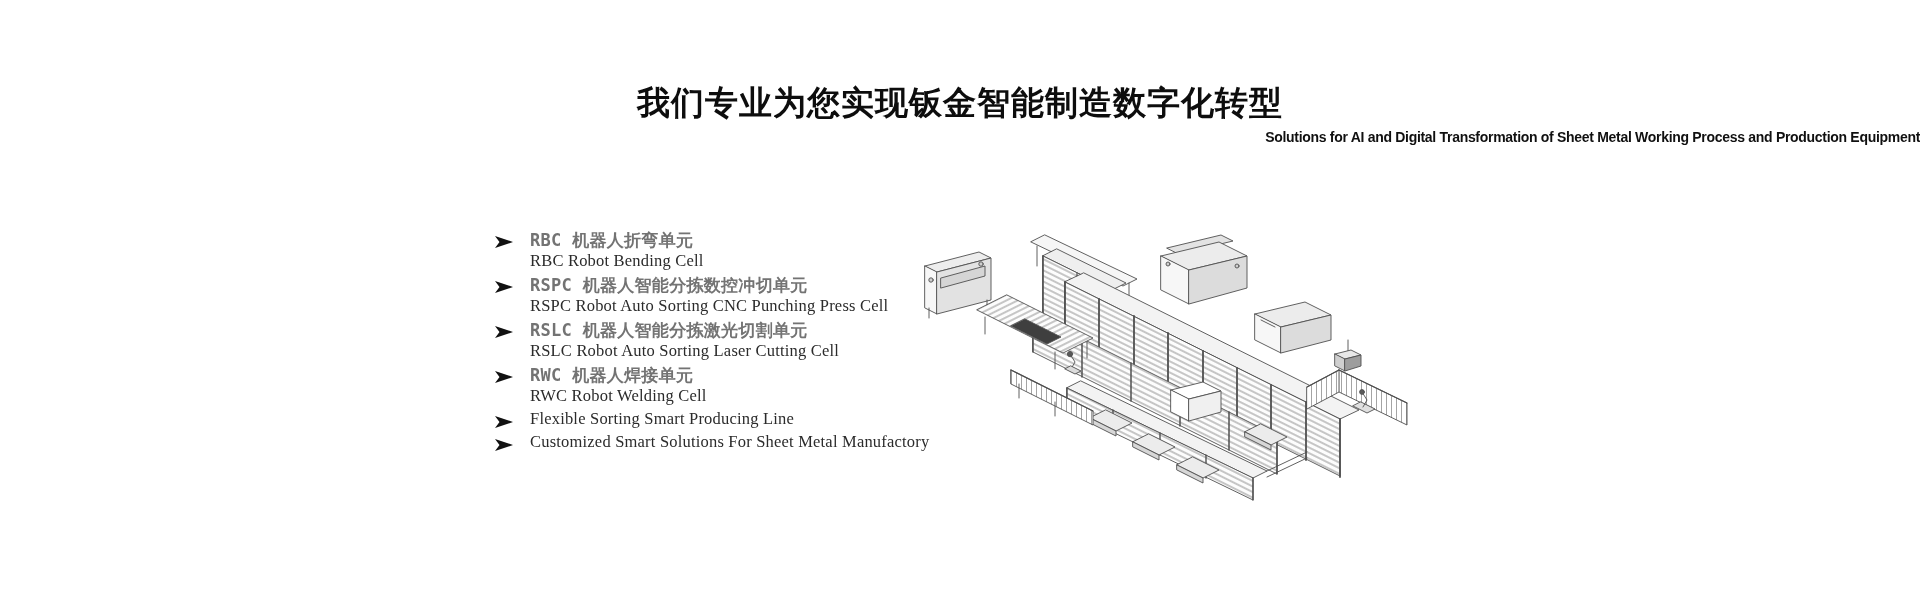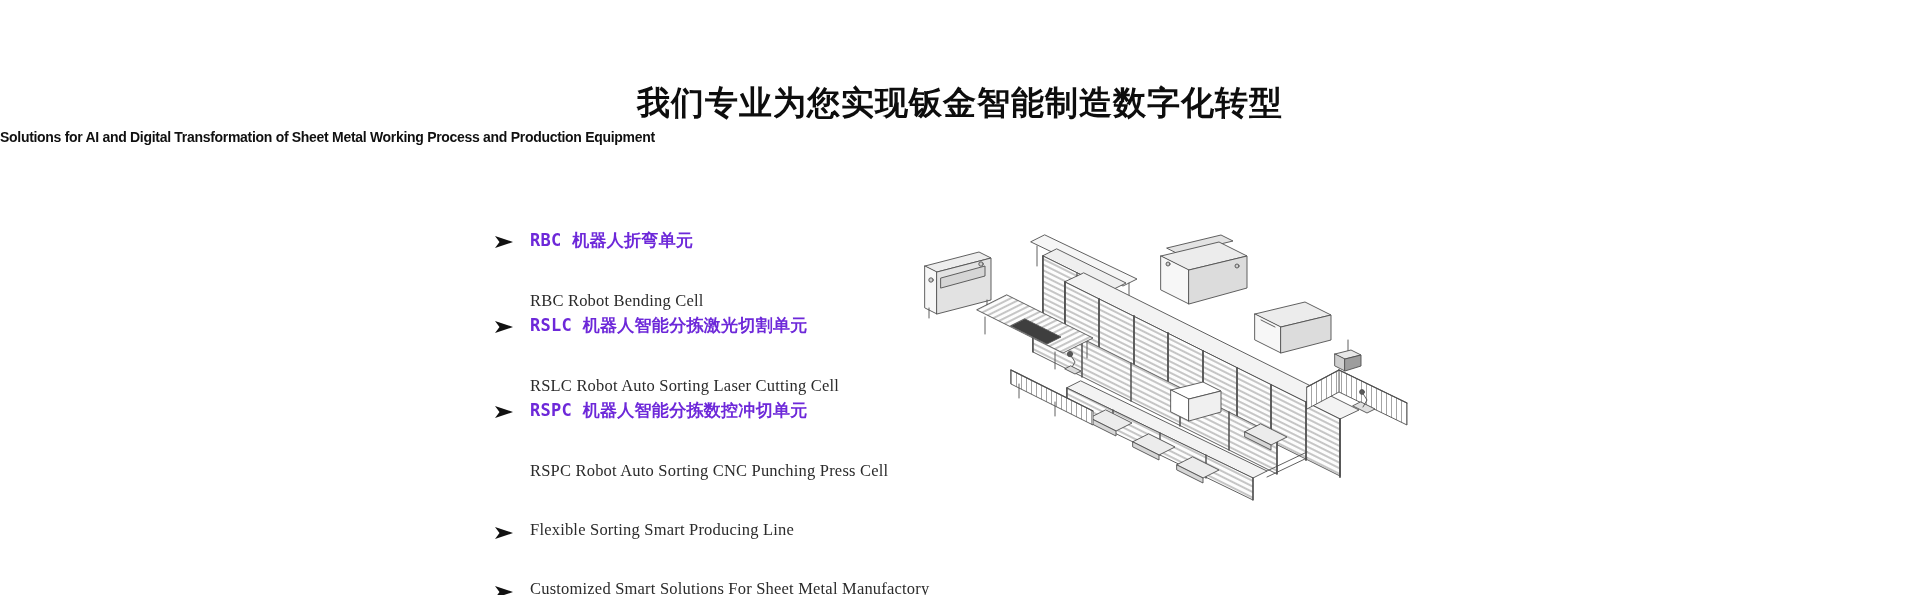--- a/index.html
+++ b/index.html
@@ -3,32 +3,32 @@
 <meta charset="utf-8">
 <style>
   html,body{margin:0;padding:0;background:#fff;}
   .stage{position:relative;width:1920px;height:595px;background:#ffffff;overflow:hidden;
          font-family:"Liberation Sans","DejaVu Sans",sans-serif;}
 
   
   .hero-title{position:absolute;top:84px;left:0;width:100%;margin:0;text-align:center;
               font-family:"Liberation Sans","DejaVu Sans",sans-serif;
               font-weight:700;font-size:33px;line-height:38px;letter-spacing:1px;color:#0d0d0d;}
-  .hero-subtitle{position:absolute;top:129px;left:0;width:100%;margin:0;text-align:left;
+  .hero-subtitle{position:absolute;top:129px;left:0;width:100%;margin:0;text-align:right;
               font-family:"Liberation Sans","DejaVu Sans",sans-serif;
               font-weight:700;font-size:14px;line-height:17px;letter-spacing:-0.3px;color:#101010;}
 
   
   .product-list{position:absolute;left:495px;top:229px;margin:0;padding:0;list-style:none;width:470px;}
   .product-item{position:relative;padding-left:35px;margin:0 0 4px 0;}
   .bullet{position:absolute;left:0;top:5px;width:18px;height:12px;}
   .zh{display:block;font-family:"DejaVu Sans Mono","Liberation Sans",sans-serif;
-      font-weight:700;font-size:17px;line-height:22px;letter-spacing:0.3px;color:#6d28d9;white-space:nowrap;}
+      font-weight:700;font-size:17px;line-height:22px;letter-spacing:0.3px;color:#737373;white-space:nowrap;}
   .en{display:block;font-family:"Liberation Serif","DejaVu Serif",serif;
-      font-weight:400;font-size:16.5px;line-height:19px;letter-spacing:0.2px;color:#2b2b2b;white-space:nowrap;margin-top:40px;}
+      font-weight:400;font-size:16.5px;line-height:19px;letter-spacing:0.2px;color:#2b2b2b;white-space:nowrap;}
 
   
   .illustration{position:absolute;left:915px;top:222px;width:500px;height:290px;}
   .illustration svg{display:block;width:100%;height:100%;}
 </style>
 </head>
 <body>
 
 <div class="stage">
 
@@ -44,31 +44,40 @@
       </span>
       <span class="zh">RBC 机器人折弯单元</span>
       <span class="en">RBC Robot Bending Cell</span>
     </li>
     <li class="product-item">
       <span class="bullet">
         <svg viewBox="0 0 18 12" width="18" height="12">
             <polygon points="0,0 18,6 0,12 4.5,6" fill="#111"></polygon>
           </svg>
       </span>
+      <span class="zh">RSPC 机器人智能分拣数控冲切单元</span>
+      <span class="en">RSPC Robot Auto Sorting CNC Punching Press Cell</span>
+    </li>
+    <li class="product-item">
+      <span class="bullet">
+        <svg viewBox="0 0 18 12" width="18" height="12">
+            <polygon points="0,0 18,6 0,12 4.5,6" fill="#111"></polygon>
+          </svg>
+      </span>
       <span class="zh">RSLC 机器人智能分拣激光切割单元</span>
       <span class="en">RSLC Robot Auto Sorting Laser Cutting Cell</span>
     </li>
     <li class="product-item">
       <span class="bullet">
         <svg viewBox="0 0 18 12" width="18" height="12">
             <polygon points="0,0 18,6 0,12 4.5,6" fill="#111"></polygon>
           </svg>
       </span>
-      <span class="zh">RSPC 机器人智能分拣数控冲切单元</span>
-      <span class="en">RSPC Robot Auto Sorting CNC Punching Press Cell</span>
+      <span class="zh">RWC 机器人焊接单元</span>
+      <span class="en">RWC Robot Welding Cell</span>
     </li>
     <li class="product-item">
       <span class="bullet">
         <svg viewBox="0 0 18 12" width="18" height="12">
             <polygon points="0,0 18,6 0,12 4.5,6" fill="#111"></polygon>
           </svg>
       </span>
       <span class="en">Flexible Sorting Smart Producing Line</span>
     </li>
     <li class="product-item">

